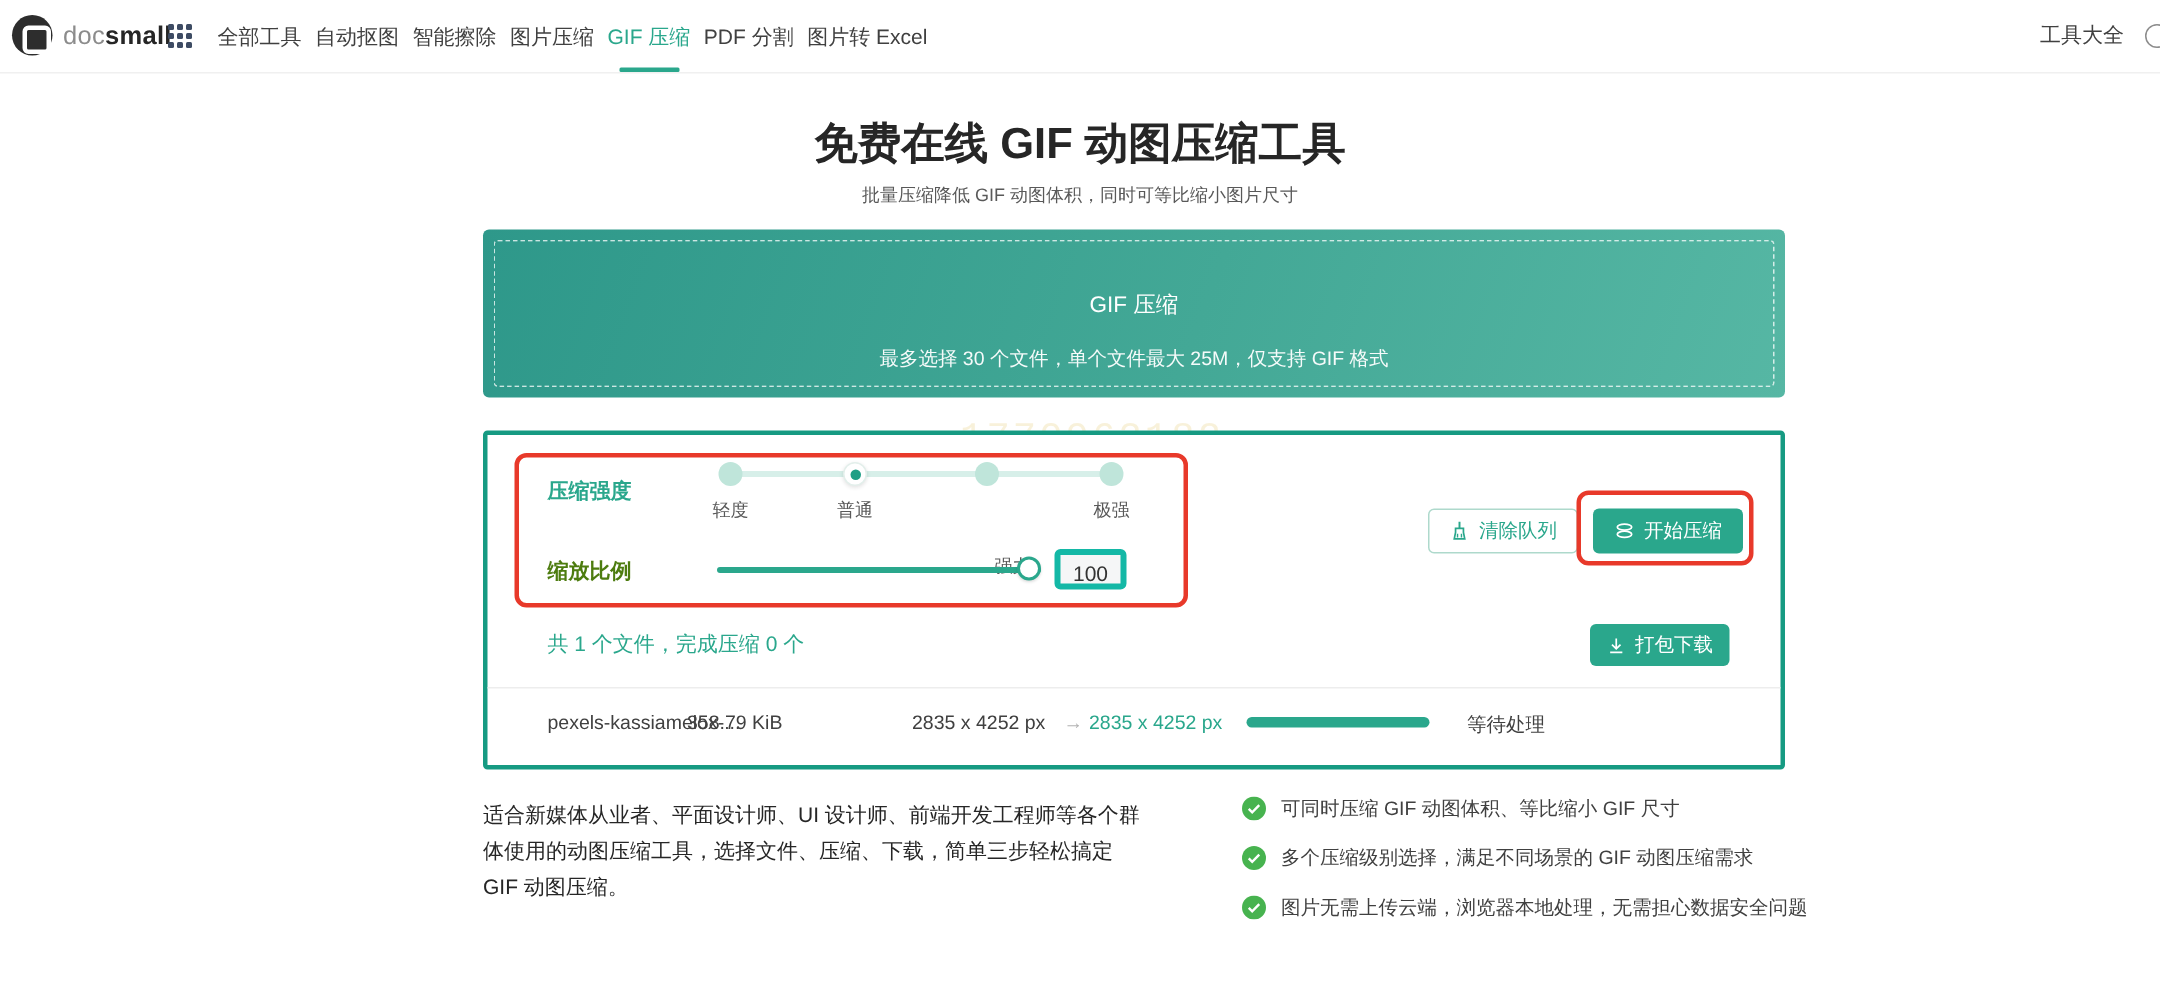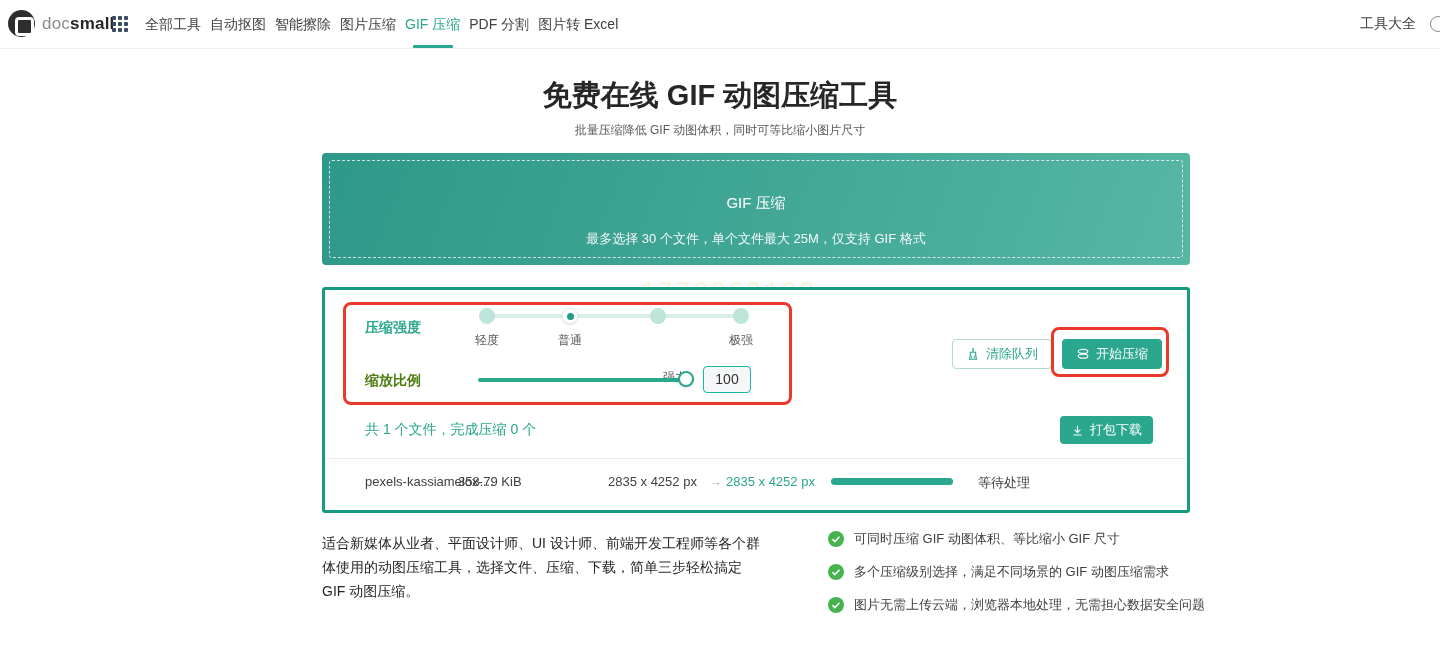--- a/index.html
+++ b/index.html
@@ -46,21 +46,21 @@
   .strength-label { position:absolute; left:40px; top:29px; font-size:14px; font-weight:700; color:#2aa78c; }
   .step-line { position:absolute; left:159px; top:24px; width:256px; height:4px; background:#d7efe9; border-radius:2px; }
   .step-dot { position:absolute; top:18px; width:16px; height:16px; border-radius:50%; background:#bfe5da; cursor:pointer; }
   .step-dot.selected { background:#fff; border:1px solid #e3efeb; box-shadow:0 1px 3px rgba(0,0,0,.12); }
   .step-dot.selected::after { content:""; position:absolute; left:4px; top:4px; width:7px; height:7px; border-radius:50%; background:#1f9e85; }
   .step-label { position:absolute; top:42px; width:60px; text-align:center; font-size:12px; color:#595959; cursor:pointer; }
 
   .scale-label { position:absolute; left:40px; top:82px; font-size:14px; font-weight:700; color:#4d7c0f; }
   .scale-track { position:absolute; left:153px; top:88px; width:216px; height:4px; background:#2aa78c; border-radius:2px; cursor:pointer; }
   .scale-thumb { position:absolute; left:353px; top:81px; width:16px; height:16px; border-radius:50%; background:#fff; border:2px solid #2aa78c; box-shadow:0 1px 2px rgba(0,0,0,.15); cursor:grab; }
-  .scale-value { position:absolute; left:378px; top:76px; width:48px; height:27px; background:#f5f6f7; border:1px solid #14b8a6; border-radius:4px; font-size:14px; color:#333; text-align:center; line-height:25px; }
+  .scale-value { position:absolute; left:378px; top:76px; width:48px; height:27px; background:#f5f6f7; border:4px solid #14b8a6; border-radius:4px; font-size:14px; color:#333; text-align:center; line-height:25px; }
 
   .btn { display:flex; align-items:center; justify-content:center; gap:6px; border-radius:4px; font-size:13px; cursor:pointer; white-space:nowrap; }
   .btn-clear { position:absolute; left:627px; top:49px; width:100px; height:30px; background:#fff; border:1px solid #aed9cc; color:#2aa78c; }
   .btn-start { position:absolute; left:737px; top:49px; width:100px; height:30px; background:#2aa78c; border:none; color:#fff; }
   .btn-download { position:absolute; left:735px; top:126px; width:93px; height:28px; background:#2aa78c; border:none; color:#fff; }
 
   .summary { position:absolute; left:40px; top:131px; font-size:14px; color:#2aa78c; }
   .panel-divider { position:absolute; left:0; right:0; top:168px; height:1px; background:#ededed; }
 
   .file-row { position:absolute; left:0; top:169px; right:0; height:54px; }

